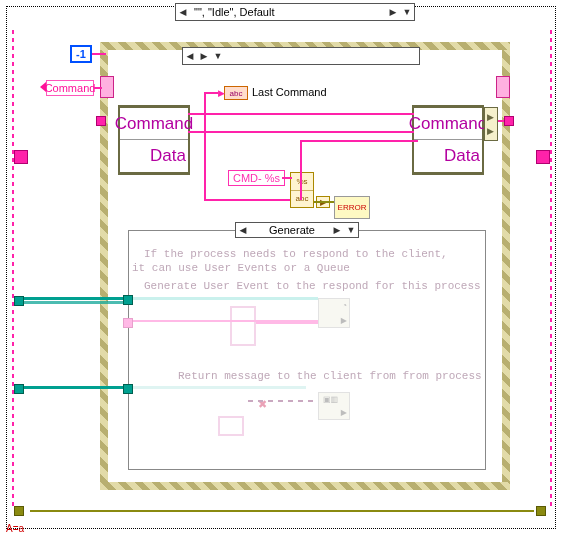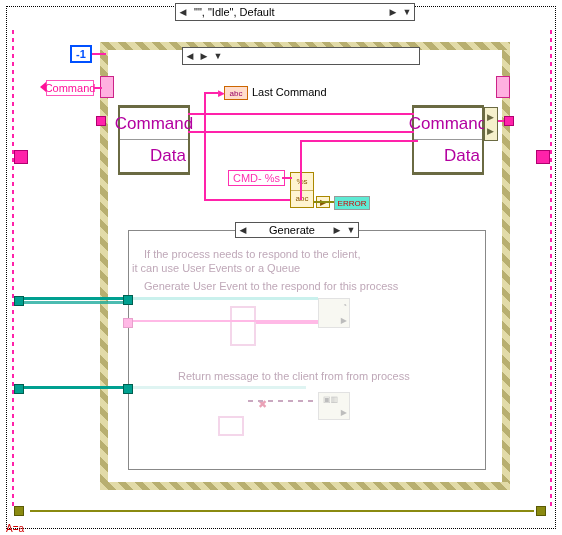--- a/index.html
+++ b/index.html
@@ -184,23 +184,23 @@
     border: 1px solid #aa8800;
     background: #fff4d0;
     font-size: 8px;
     color: #885500;
     display: flex; flex-direction: column;
   }
   .fn-cell { flex:1; border-bottom:1px solid #c9b060; display:flex;align-items:center;justify-content:center;}
   .fn-cell:last-child{border-bottom:none;}
   .error-ind {
     position: absolute;
-    width: 36px; height: 14px;
+    width: 36px; height: 23px;
     border: 1px solid #999;
-    background: #5eead4;
+    background: #fef9c3;
     font-size: 8px;
     color: #cc0000;
     display:flex;align-items:center;justify-content:center;
   }
   
   .disabled-box {
     position: absolute;
     left: 128px; top: 230px;
     width: 358px; height: 240px;
     border: 1px solid #888;
@@ -213,20 +213,21 @@
     border: 1px solid #555;
     background: #fff;
     display: flex; align-items: center;
     font-size: 11px;
     z-index: 6;
   }
   .faded-text {
     position: absolute;
     font-size: 11px;
     color: #bfa8b8;
+    font-family: Liberation Mono, monospace;
   }
   .gen-event-node {
     position: absolute;
     width: 32px; height: 30px;
     border: 1px solid #ccc;
     background: #f3f3e8;
     opacity: .55;
   }
   .cluster-const {
     position: absolute;

